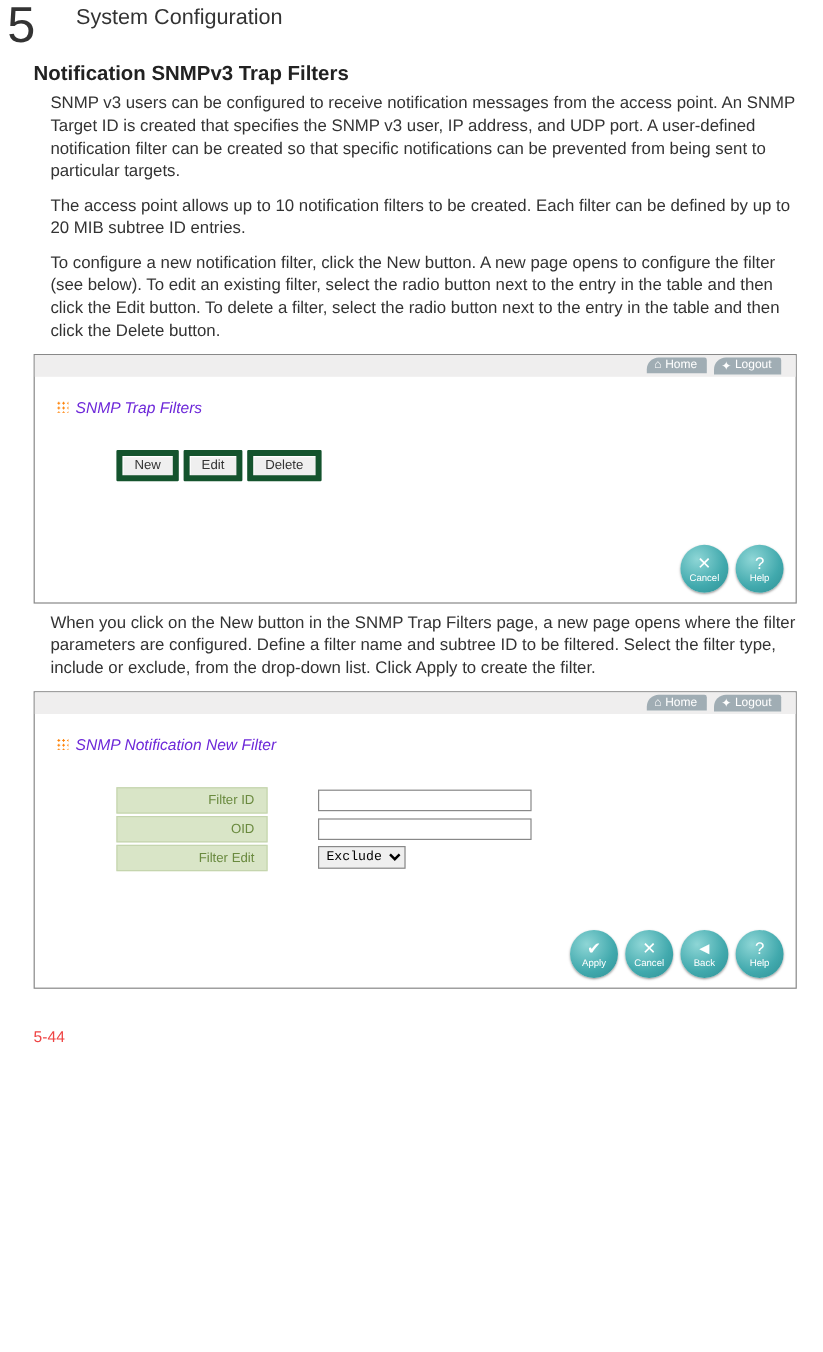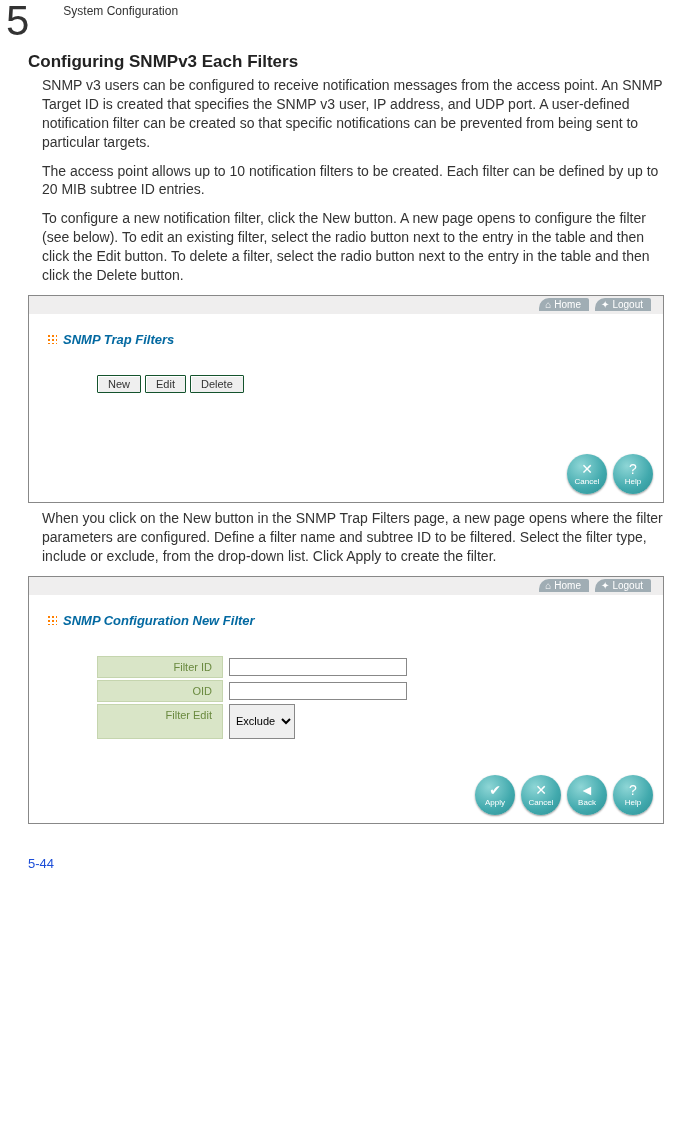--- a/index.html
+++ b/index.html
@@ -20,21 +20,21 @@
   .chapter-num {
     font-size: 42px;
     font-weight: 400;
     line-height: 1;
     margin-right: 12px;
     color: #333;
     position: relative;
     left: -22px;
   }
   .chapter-title {
-    font-size: 12px;
+    font-size: 18px;
     margin-top: 4px;
     color: #333;
   }
   h2.section-title {
     font-size: 17px;
     font-weight: bold;
     margin: 10px 0 4px 0;
     color: #222;
   }
   p.body {
@@ -71,22 +71,22 @@
     border-radius: 2px 2px 0 0;
     position: relative;
     top: 0px;
     border-top-left-radius: 10px;
   }
   .ss-body {
     padding: 18px 18px 14px 18px;
     min-height: 100px;
   }
   .ss-heading {
-    color: #0369a1;
-    font-weight: bold;
+    color: #6d28d9;
+    font-weight: normal;
     font-size: 13px;
     font-style: italic;
     margin-bottom: 28px;
     display: flex;
     align-items: center;
     gap: 6px;
   }
   .ss-heading::before {
     content: "";
     display: inline-block;
@@ -98,21 +98,21 @@
   .btn-row {
     margin-left: 50px;
     display: flex;
     gap: 4px;
   }
   .win-btn {
     font-family: Verdana, sans-serif;
     font-size: 11px;
     padding: 2px 10px;
     background: #efefef;
-    border: 1px solid #14532d;
+    border: 5px solid #14532d;
     border-radius: 1px;
     box-shadow: inset 1px 1px 0 #fff;
     color: #333;
   }
   .ss-footer {
     display: flex;
     justify-content: flex-end;
     gap: 6px;
     padding: 8px 10px 8px 0;
   }
@@ -138,20 +138,21 @@
     line-height: 1;
   }
   
   .form-wrap {
     margin-left: 50px;
     border: 0;
   }
   .form-row {
     display: flex;
     margin-bottom: 2px;
+    gap: 36px;
   }
   .form-label {
     width: 110px;
     background: #d9e5c7;
     color: #6a8a3f;
     font-size: 11px;
     text-align: right;
     padding: 4px 10px 4px 4px;
     border: 1px solid #c5d5ae;
   }
@@ -162,43 +163,44 @@
   }
   .txt-input {
     width: 170px;
     height: 16px;
     border: 1px solid #888;
     font-size: 11px;
     padding: 0 3px;
     background: #fff;
   }
   .sel-input {
-    height: 35px;
+    height: 19px;
     border: 1px solid #888;
     font-size: 11px;
     background: #efefef;
     padding: 0 2px;
+    font-family: Liberation Mono, monospace;
   }
   .page-num {
     font-size: 13px;
     margin-top: 32px;
-    color: #1d4ed8;
+    color: #ef4444;
   }
 </style>
 </head>
 <body>
 
 <div class="page">
 
   <div class="header">
     <div class="chapter-num">5</div>
     <div class="chapter-title">System Configuration</div>
   </div>
 
-  <h2 class="section-title">Configuring SNMPv3 Each Filters</h2>
+  <h2 class="section-title">Notification SNMPv3 Trap Filters</h2>
 
   <p class="body">SNMP v3 users can be configured to receive notification messages from the access point. An SNMP Target ID is created that specifies the SNMP v3 user, IP address, and UDP port. A user-defined notification filter can be created so that specific notifications can be prevented from being sent to particular targets.</p>
   <p class="body">The access point allows up to 10 notification filters to be created. Each filter can be defined by up to 20 MIB subtree ID entries.</p>
   <p class="body">To configure a new notification filter, click the New button. A new page opens to configure the filter (see below). To edit an existing filter, select the radio button next to the entry in the table and then click the Edit button. To delete a filter, select the radio button next to the entry in the table and then click the Delete button.</p>
 
   <div class="screenshot">
     <div class="ss-topbar">
       <div class="topbar-item">
         <span class="ic">⌂</span>
         <span>Home</span>
@@ -235,21 +237,21 @@
       <div class="topbar-item">
         <span class="ic">⌂</span>
         <span>Home</span>
       </div>
       <div class="topbar-item">
         <span class="ic">✦</span>
         <span>Logout</span>
       </div>
     </div>
     <div class="ss-body" style="min-height:140px;">
-      <div class="ss-heading">SNMP Configuration New Filter</div>
+      <div class="ss-heading">SNMP Notification New Filter</div>
       <div class="form-wrap">
         <div class="form-row">
           <div class="form-label">Filter ID</div>
           <div class="form-input-cell">
               <input class="txt-input" style="">
             </div>
         </div>
         <div class="form-row">
           <div class="form-label">OID</div>
           <div class="form-input-cell">

